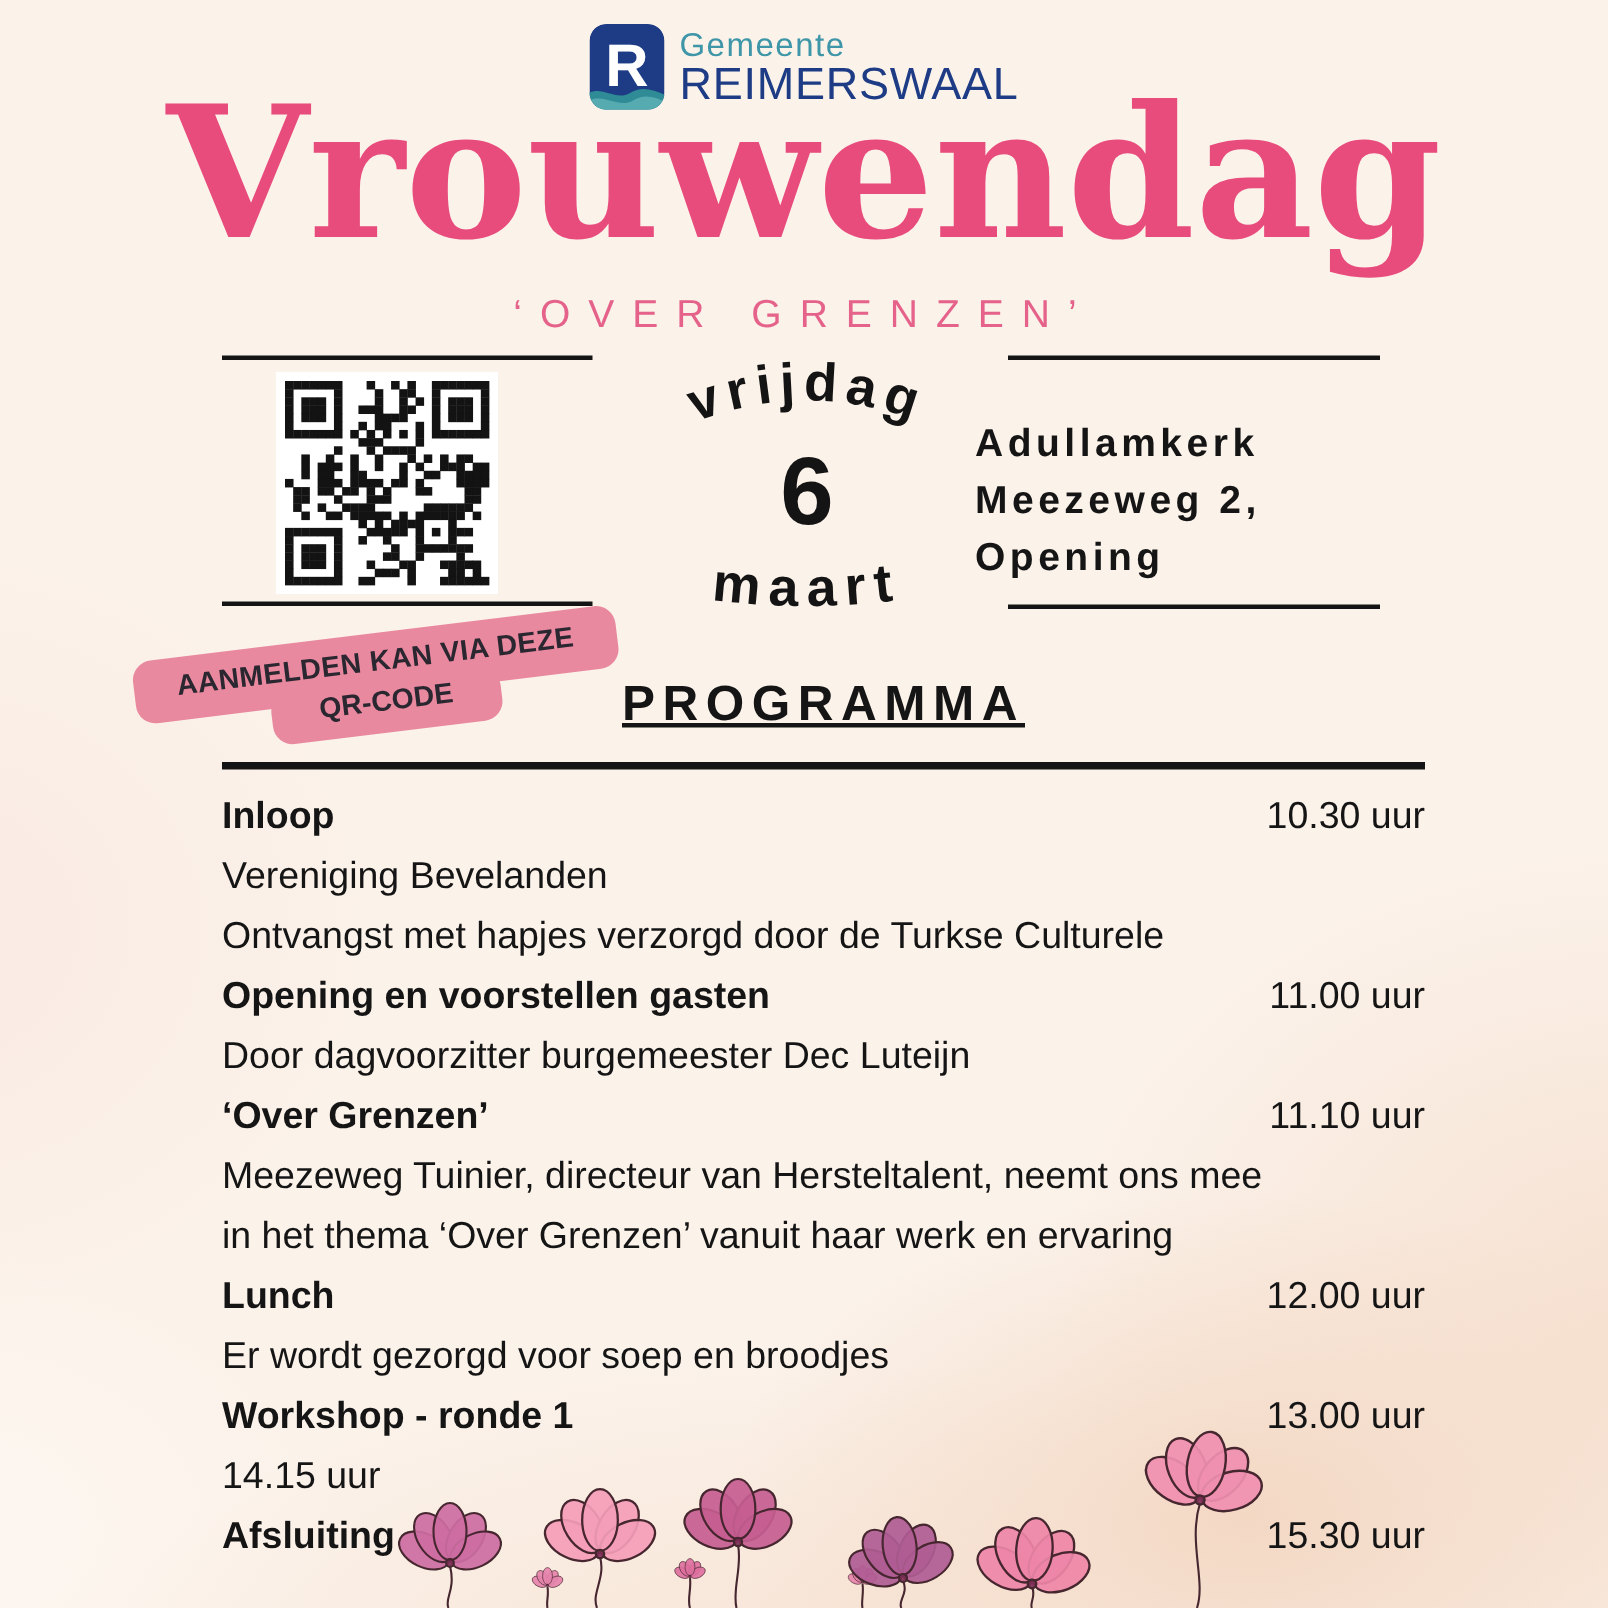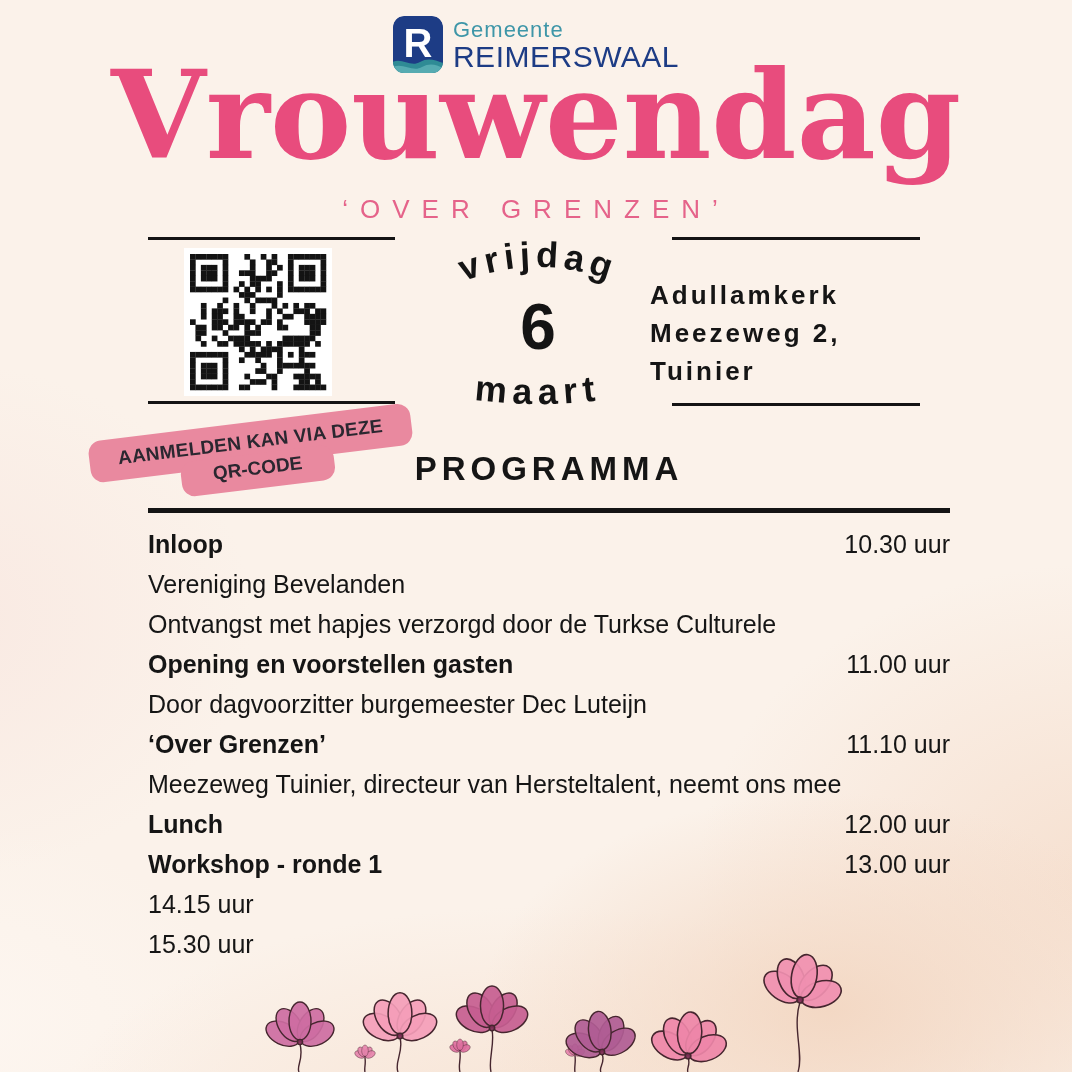--- a/index.html
+++ b/index.html
@@ -42,21 +42,21 @@
   }
   
   .badge{position:absolute;left:90px;top:422px;width:324px;transform:rotate(-7deg);z-index:3;
     font-weight:bold;color:#2b2730;}
   .badge-line1{background:#e9899f;border-radius:13px;font-size:19px;letter-spacing:.3px;
     padding:9px 12px 11px;text-align:center;}
   .badge-line2{background:#e9899f;border-radius:13px;width:max-content;margin:-10px auto 0;
     padding:4px 32px 9px;font-size:19px;text-align:center;transform:translateX(4px);}
   
   .prog-heading{position:absolute;left:148px;top:450px;width:802px;text-align:center;z-index:2;
-    font-size:33px;font-weight:bold;letter-spacing:5px;}
+    font-size:33px;font-weight:bold;letter-spacing:5px;text-decoration:underline;}
   .prog-rule{position:absolute;left:148px;top:508px;width:802px;height:5px;background:#141414;z-index:2;}
   .program{position:absolute;left:148px;top:524px;width:802px;z-index:2;font-size:25px;line-height:40px;}
   .prog-title-row{display:flex;justify-content:space-between;align-items:center;gap:48px;}
   .prog-title{font-weight:bold;}
   .prog-time{font-weight:normal;}
   .desc-line{font-weight:normal;}
   
   .flowers{position:absolute;left:0;top:942px;z-index:1;}
 </style>
 </head>
@@ -398,21 +398,21 @@
     </text>
     <text x="130" y="117" text-anchor="middle" font-size="64" font-weight="bold" fill="#141414">6</text>
     <text font-size="36" font-weight="bold" fill="#141414" letter-spacing="6">
       <textPath href="#arcBottom" startOffset="50%" text-anchor="middle">maart</textPath>
     </text>
   </svg>
 
   <div class="venue">
     <div>Adullamkerk</div>
     <div>Meezeweg 2,</div>
-    <div>Tuinier</div>
+    <div>Opening</div>
   </div>
 
   <div class="badge">
     <div class="badge-line1">AANMELDEN KAN VIA DEZE</div>
     <div class="badge-line2">QR-CODE</div>
   </div>
 
   <div class="prog-heading">PROGRAMMA</div>
   <div class="prog-rule"></div>
   <div class="program">
@@ -437,47 +437,52 @@
         </div>
     </div>
 
     <div>
       <div class="prog-title-row">
         <span class="prog-title">‘Over Grenzen’</span>
         <span class="prog-time">11.10 uur</span>
       </div>
       <div>
           <div class="desc-line">Meezeweg Tuinier, directeur van Hersteltalent, neemt ons mee</div>
+          <div class="desc-line">in het thema ‘Over Grenzen’ vanuit haar werk en ervaring</div>
         </div>
     </div>
 
     <div>
       <div class="prog-title-row">
         <span class="prog-title">Lunch</span>
         <span class="prog-time">12.00 uur</span>
       </div>
+      <div>
+          <div class="desc-line">Er wordt gezorgd voor soep en broodjes</div>
+        </div>
     </div>
 
     <div>
       <div class="prog-title-row">
         <span class="prog-title">Workshop - ronde 1</span>
         <span class="prog-time">13.00 uur</span>
       </div>
       <div></div>
     </div>
 
     <div>
       <div class="prog-title-row">
         <span class="prog-time">14.15 uur</span>
       </div>
       <div></div>
     </div>
 
     <div>
       <div class="prog-title-row">
+        <span class="prog-title">Afsluiting</span>
         <span class="prog-time">15.30 uur</span>
       </div>
       <div></div>
     </div>
   </div>
 
   <svg class="flowers" width="1072" height="130" viewBox="0 0 1072 130">
     <defs>
       <g id="bloomShape">
         <ellipse transform="rotate(-64)" cx="0" cy="-19" rx="11" ry="18"></ellipse>

